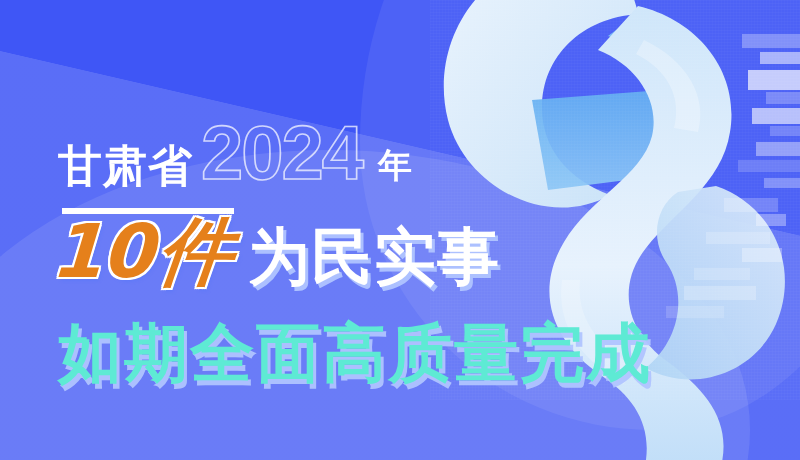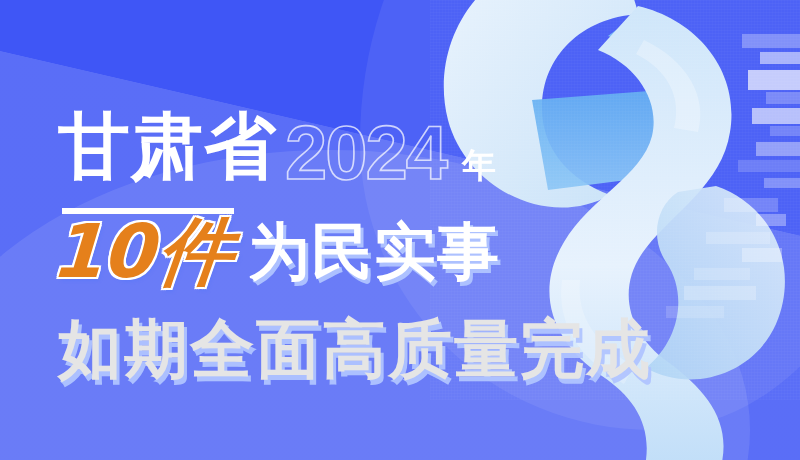--- a/index.html
+++ b/index.html
@@ -80,26 +80,26 @@
     top: 104px;
     width: 700px;
   }
 
   .line { position: relative; white-space: nowrap; }
 
   
   #line-province { display: flex; align-items: flex-end; height: 84px; }
 
   #txt-province {
-    font-size: 72px;
+    font-size: 44px;
     font-weight: 700;
     color: #ffffff;
     letter-spacing: 1px;
     line-height: 1;
-    font-family: Liberation Mono, monospace;
+    font-family: Liberation Sans, sans-serif;
   }
   #txt-year-number {
     font-size: 76px;
     font-weight: 700;
     line-height: .94;
     margin-left: 8px;
     letter-spacing: -2px;
     color: transparent;
     -webkit-text-stroke: 1.6px rgba(255,255,255,0.72);
     font-family: "Liberation Sans", "DejaVu Sans", sans-serif;
@@ -148,38 +148,38 @@
     transform: skewX(-6deg);
   }
   #txt-for-people {
     font-size: 62px;
     font-weight: 700;
     line-height: 1;
     color: #ffffff;
     margin-left: 16px;
     letter-spacing: 1px;
     text-shadow: 3px 4px 0 rgba(176,196,255,.95);
-    font-family: Liberation Mono, monospace;
+    font-family: Liberation Serif, serif;
   }
 
   
   #line-completed {
     margin-top: 20px;
     height: 78px;
     display: flex;
     align-items: flex-end;
   }
   #txt-completed {
     font-size: 64px;
     font-weight: 700;
     line-height: 1;
-    color: #e5e5e5;
+    color: #5eead4;
     letter-spacing: 2px;
     text-shadow: 3px 5px 0 rgba(176,196,255,.95);
-    font-family: Liberation Mono, monospace;
+    font-family: Liberation Serif, serif;
   }
 </style>
 </head>
 <body>
 
 <div id="poster">
 
   <div class="layer" id="bg-base"></div>
   <div class="layer" id="bg-diagonal"></div>
   <div class="layer" id="bg-ellipse"></div>

